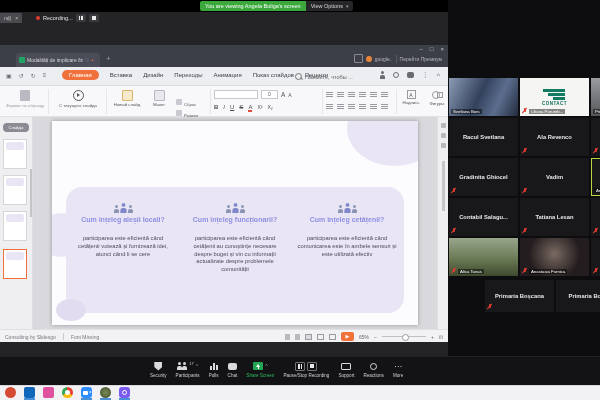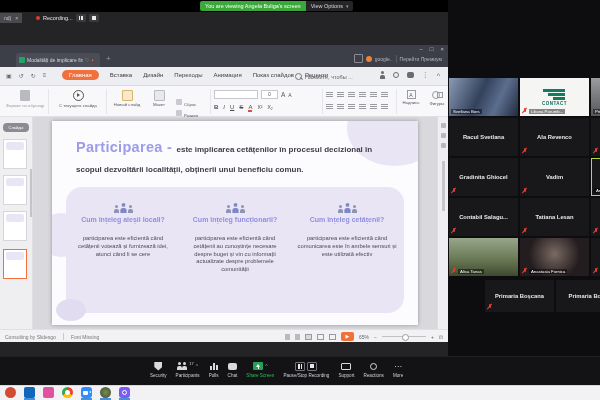--- a/index.html
+++ b/index.html
@@ -319,24 +319,20 @@
           <div class="th sel" style="top:132px"></div>
           <div class="a lscroll"></div>
         </div>
 
         <div class="a canvas">
           <div class="blob" style="right:-24px;top:-30px;width:95px;height:75px"></div>
           <div class="blob" style="left:-14px;top:92px;width:46px;height:44px"></div>
           <div class="mainrect"></div>
           <div class="blob" style="left:4px;top:178px;width:30px;height:22px;background:#E2DCF0"></div>
 
-          <div class="stitle">
-            <span class="big">Participarea -</span>
-            <span class="rest">este implicarea cetățenilor în procesul decizional în scopul dezvoltării localității, obținerii unui beneficiu comun.</span>
-          </div>
 
           <div class="cols">
             <div class="col">
               <div class="ppl">
                   <span class="pe"></span>
                   <span class="pe mid"></span>
                   <span class="pe"></span>
                 </div>
               <div class="q">Cum înțeleg aleșii locali?</div>
               <div class="ans">participarea este eficientă când cetățenii votează și furnizează idei, atunci când li se cere</div>

